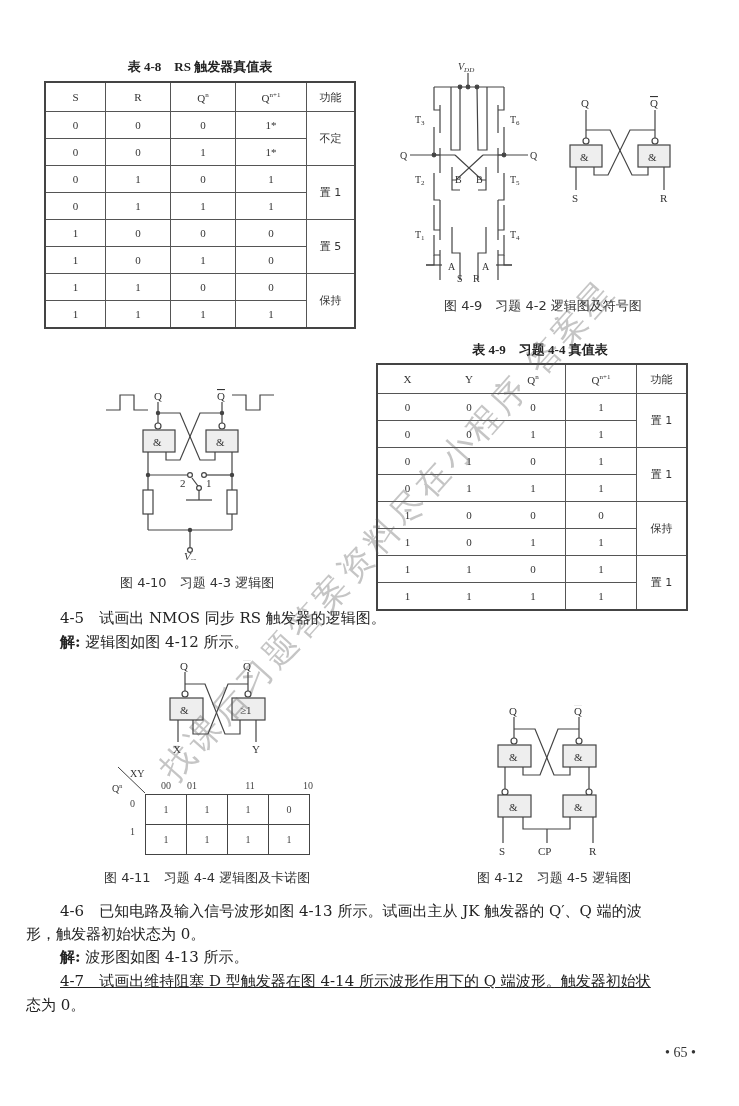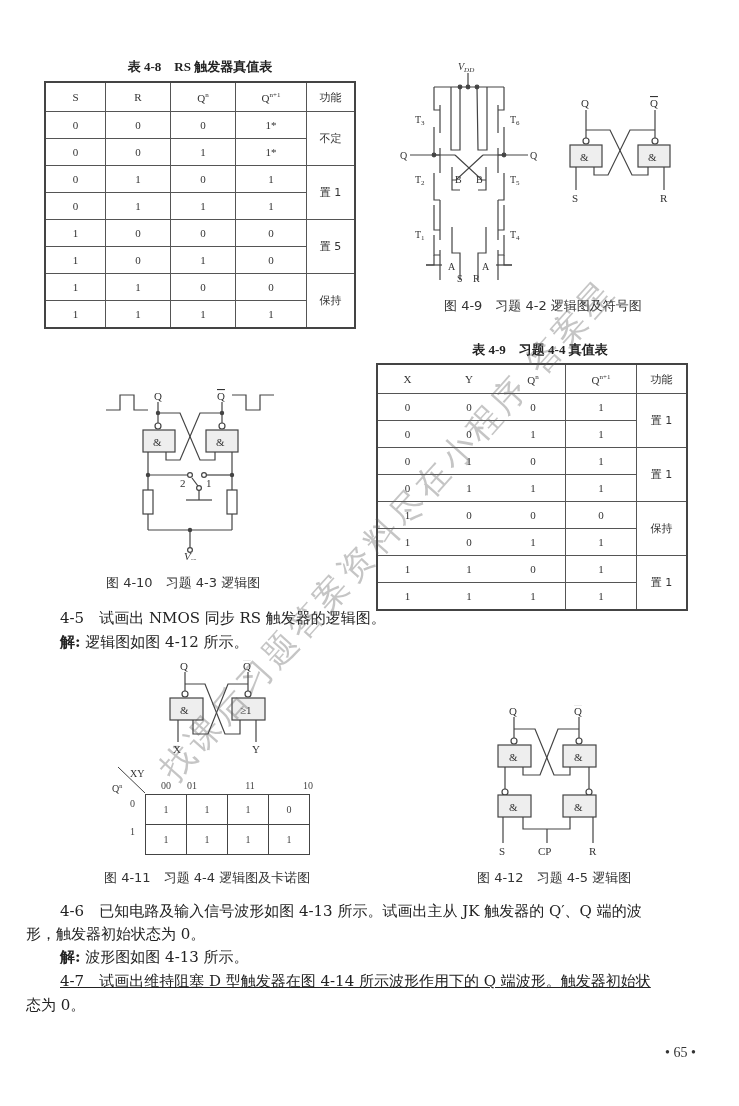--- a/index.html
+++ b/index.html
@@ -287,21 +287,21 @@
   <g font-size="11">
     <text x="54" y="20">Q</text>
     <text x="117" y="20" text-decoration="overline">Q</text>
     <text x="53" y="66">&amp;</text>
     <text x="116" y="66">&amp;</text>
     <text x="80" y="107">2</text>
     <text x="106" y="107">1</text>
     <text x="84" y="180" font-style="italic"><tspan>V</tspan><tspan font-size="6" dy="2">cc</tspan></text>
   </g>
 </svg>
-<div class="abs caption" style="left:106px;top:574px;">图 4-10　习题 4-3 逻辑图</div>
+<div class="abs caption" style="left:120px;top:574px;">图 4-10　习题 4-3 逻辑图</div>
 
 <div class="abs para" style="left:60px;top:607px;">4-5　试画出 NMOS 同步 RS 触发器的逻辑图。</div>
 <div class="abs para" style="left:60px;top:631px;">
   <span class="bold">解:</span>
   <span>逻辑图如图 4-12 所示。</span>
 </div>
 
 <svg class="abs" style="left:160px;top:660px;" width="120" height="95">
   <g stroke="#444" stroke-width="1.2" fill="none">
     <rect x="10" y="38" width="33" height="22" fill="#eee"></rect>

